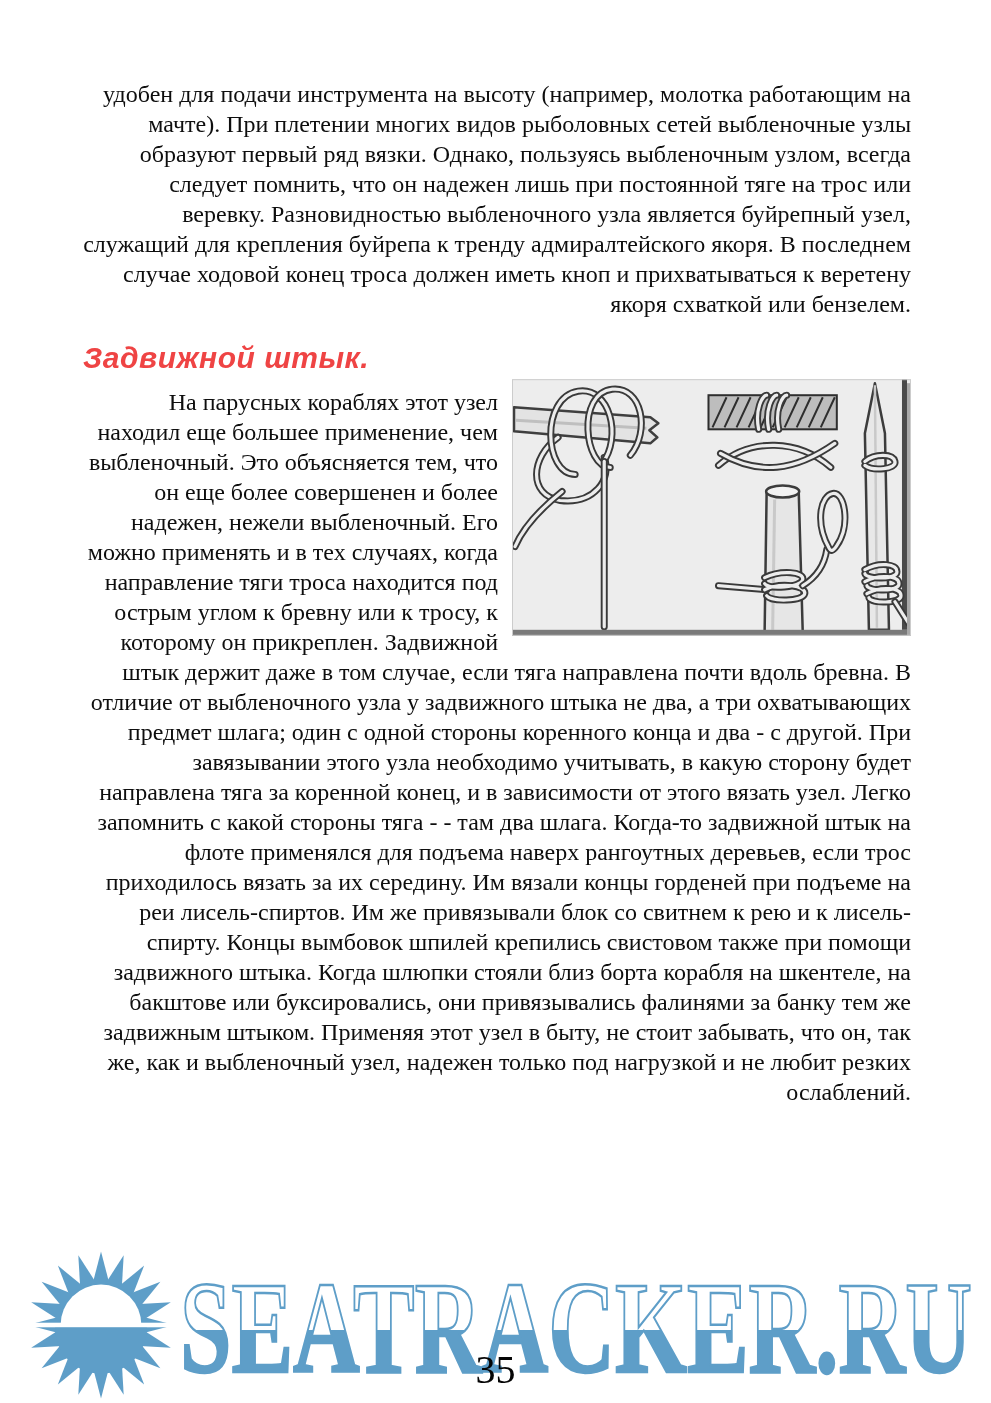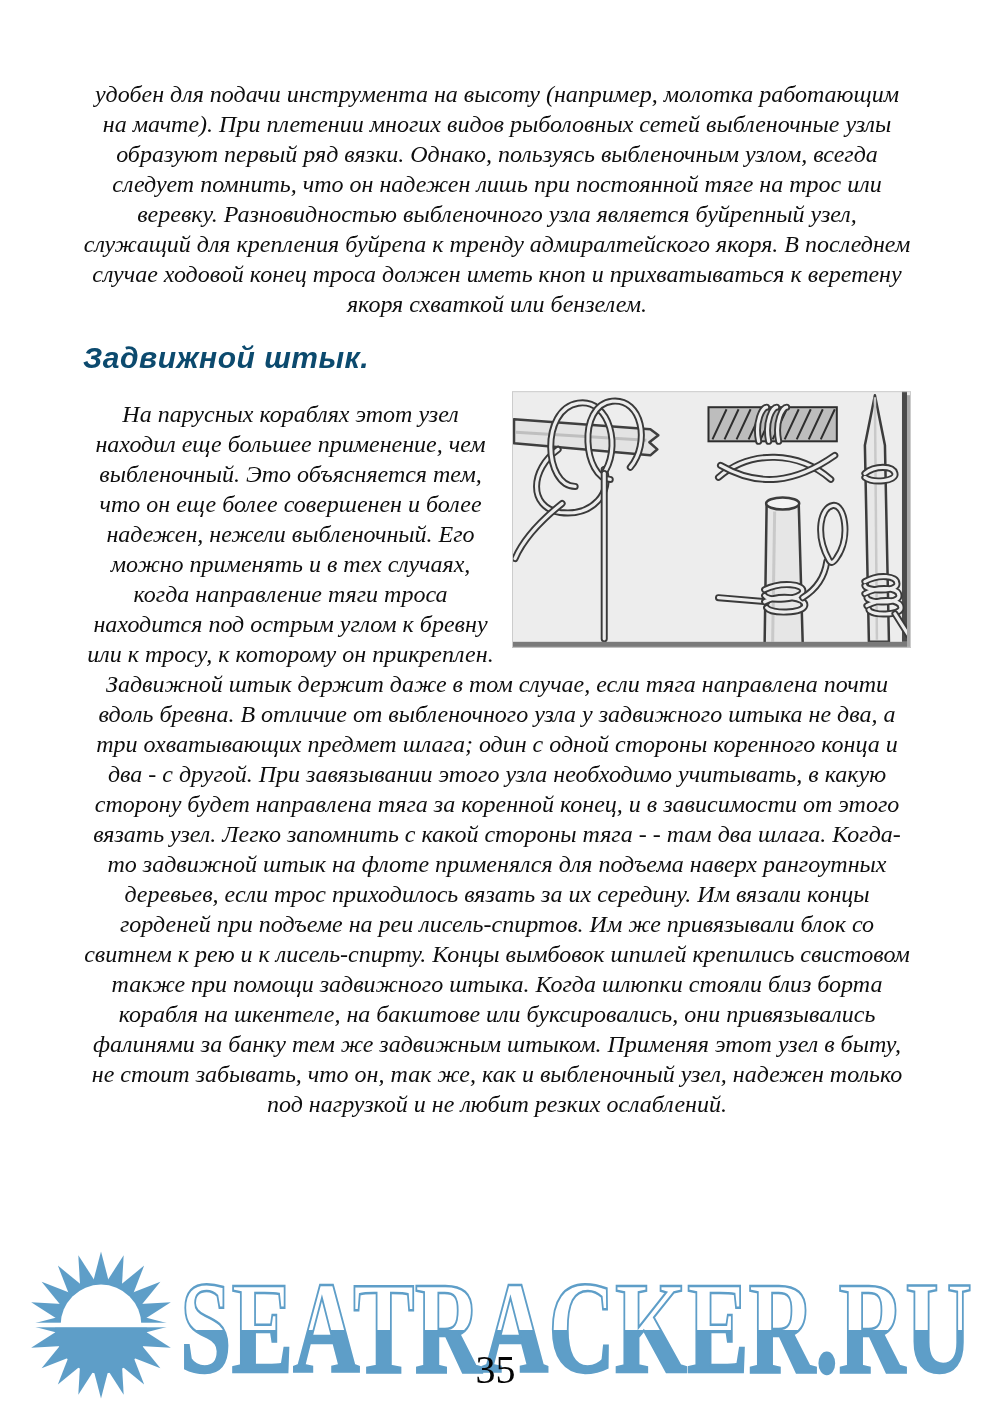--- a/index.html
+++ b/index.html
@@ -3,27 +3,27 @@
 <meta charset="utf-8">
 <style>
   html,body{margin:0;padding:0;background:#ffffff;}
   body{
     width:991px;height:1403px;position:relative;overflow:hidden;
     font-family:"Liberation Serif", serif;color:#0e0e0e;
   }
   .page{position:absolute;inset:0;}
   .content{position:absolute;left:83px;top:79px;width:828px;}
   p.body-text{
-    font-size:24px;line-height:30px;margin:0;text-align:center;font-style:italic;
+    font-size:24px;line-height:30px;margin:0;text-align:right;
   }
   h2.section-heading{
     font-family:"Liberation Sans", sans-serif;
     font-style:italic;font-weight:bold;
     font-size:30px;line-height:34px;letter-spacing:0.5px;
-    margin:22px 0 24px 0;color:#0c4a6e;
+    margin:22px 0 12px 0;color:#ef4444;
   }
   .figure-float{
     float:right;width:399px;height:257px;
     margin:-8px 0 8px 14px;display:block;
   }
   .figure-float svg{display:block;width:399px;height:257px;}
   
   .rope-o{fill:none;stroke:#3a3a3a;stroke-width:7;stroke-linecap:round;stroke-linejoin:round;}
   .rope-i{fill:none;stroke:#ededed;stroke-width:3.2;stroke-linecap:round;stroke-linejoin:round;}
   .hatch{stroke:#2e2e2e;stroke-width:2;fill:none;}

